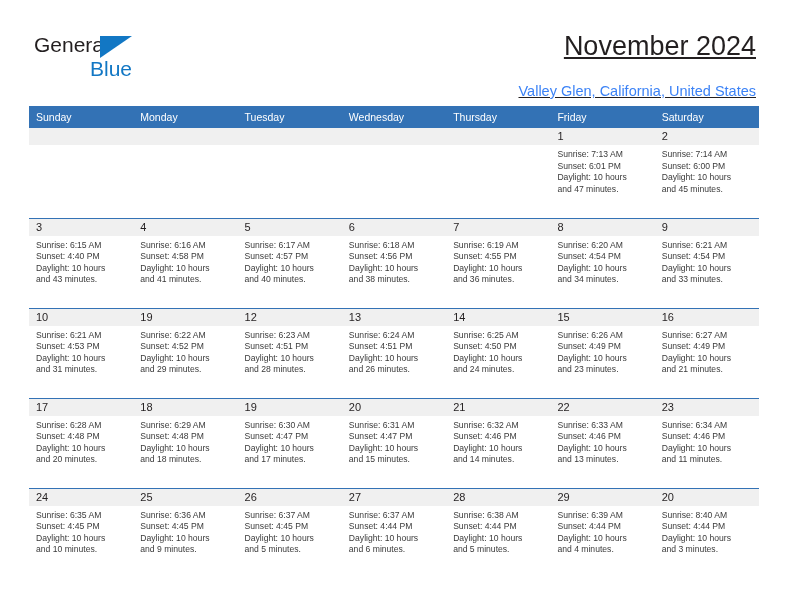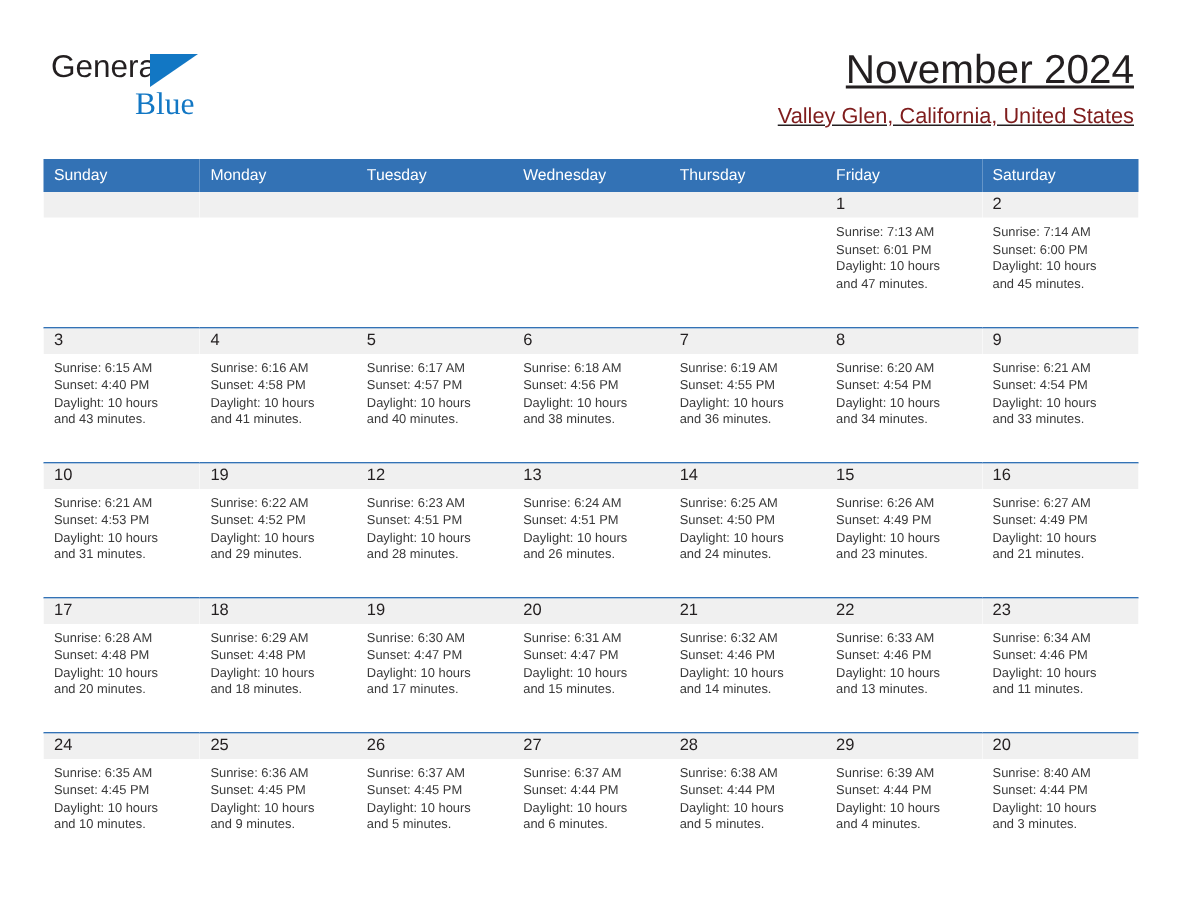--- a/index.html
+++ b/index.html
@@ -56,41 +56,41 @@
     border-left: 32px solid #1277c4;
     border-bottom: 22px solid transparent;
   }
   .logo-blue {
     position: absolute;
     left: 56px;
     top: 24px;
     font-size: 21px;
     color: #1277c4;
     line-height: 24px;
-    font-family: Liberation Serif, serif;
+    font-family: Liberation Sans, sans-serif;
   }
   .title-block {
     position: absolute;
     right: 36px;
     top: 30px;
     text-align: right;
     text-decoration: underline;
   }
   .title {
     font-size: 27px;
     font-weight: normal;
     color: #231f20;
     line-height: 32px;
     white-space: nowrap;
   }
   .subtitle {
-    margin-top: 7px;
+    margin-top: 20px;
     font-size: 14.5px;
     font-weight: normal;
-    color: #7f1d1d;
+    color: #3b82f6;
     line-height: 18px;
     white-space: nowrap;
   }
 
   
   .calendar {
     position: absolute;
     left: 29px;
     top: 106px;
     width: 730px;

